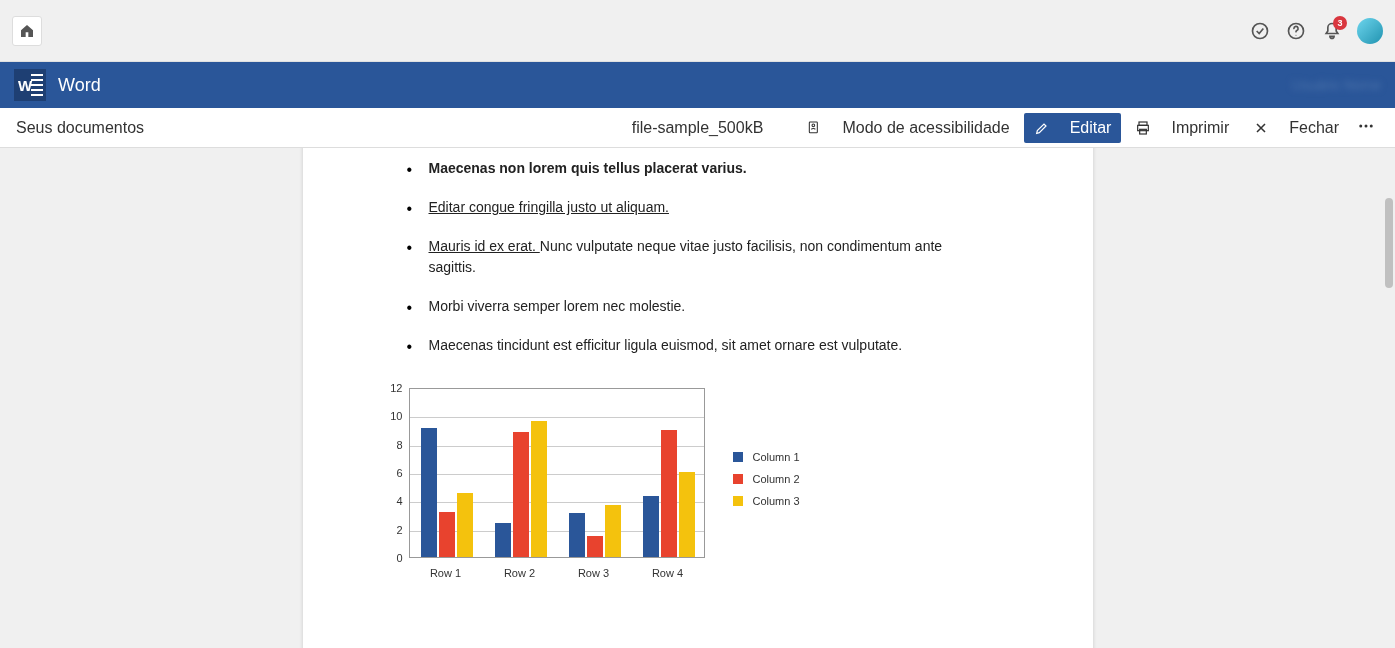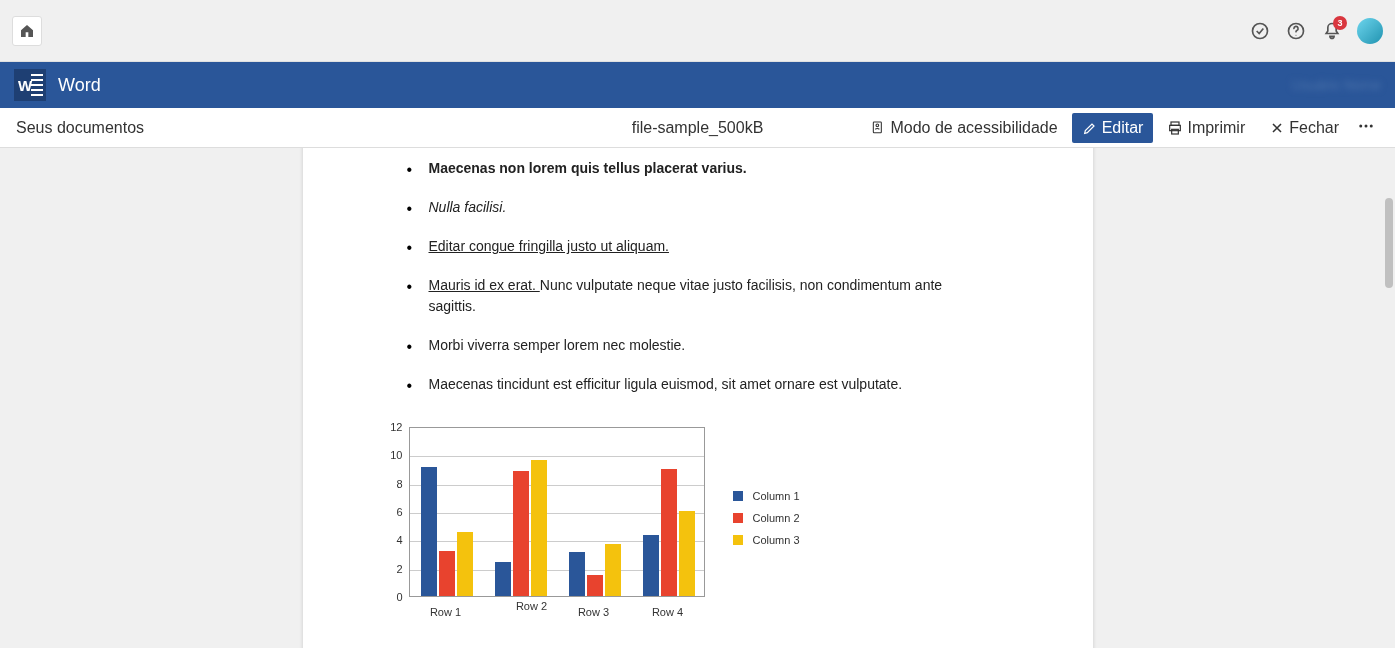--- a/index.html
+++ b/index.html
@@ -100,21 +100,21 @@
     align-items: center;
     padding: 0 16px;
     font-size: 16px;
     color: #333;
     position: relative;
   }
   .toolbar-left { flex: 0 0 auto; cursor:pointer; }
   .toolbar-center { position:absolute; left:50%; transform:translateX(-50%); color:#333; }
   .toolbar-right { margin-left:auto; display:flex; align-items:center; gap:4px; }
   .tb-btn {
-    display:flex; align-items:center; gap:4px;
+    display:flex; align-items:center; gap:20px;
     padding: 6px 10px;
     cursor:pointer;
     border-radius: 2px;
     color:#333;
   }
   .tb-btn svg { width:16px; height:16px; }
   .tb-btn.edit {
     background: #2a5699;
     color: #fff;
   }
@@ -306,21 +306,20 @@
           <circle cx="19" cy="12" r="2"></circle>
         </svg>
     </div>
   </div>
 </div>
 
 <div class="doc-scroll">
   <div class="page">
     <ul id="bullet-list">
         <li><span class="bold">Maecenas non lorem quis tellus placerat varius.</span></li>
-        <li><span class="italic">Nulla facilisi.</span></li>
         <li><span class="underline">Editar congue fringilla justo ut aliquam.</span></li>
         <li><span class="underline">Mauris id ex erat. </span><span>Nunc vulputate neque vitae justo facilisis, non condimentum ante sagittis.</span></li>
         <li><span>Morbi viverra semper lorem nec molestie.</span></li>
         <li><span>Maecenas tincidunt est efficitur ligula euismod, sit amet ornare est vulputate.</span></li>
       </ul>
 
     <div class="chart-wrap">
       <div class="chart">
         <div class="chart-plot" id="chart-plot">
             <div class="grid-line" style="top: 141.667px;"></div>
@@ -345,21 +344,21 @@
             <div class="ytick" style="top: 172px;">0</div>
             <div class="ytick" style="top: 143.667px;">2</div>
             <div class="ytick" style="top: 115.333px;">4</div>
             <div class="ytick" style="top: 87px;">6</div>
             <div class="ytick" style="top: 58.6667px;">8</div>
             <div class="ytick" style="top: 30.3333px;">10</div>
             <div class="ytick" style="top: 2px;">12</div>
           </div>
         <div id="xticks">
             <div class="xtick" style="left: 73px; bottom: 12px;">Row 1</div>
-            <div class="xtick" style="left: 147px; bottom: 18px; margin-left: 12px;">Row 2</div>
+            <div class="xtick" style="left: 147px; bottom: 12px;">Row 2</div>
             <div class="xtick" style="left: 221px; bottom: 12px;">Row 3</div>
             <div class="xtick" style="left: 295px; bottom: 12px;">Row 4</div>
           </div>
       </div>
       <div class="legend" id="legend">
           <div class="legend-item">
             <div class="legend-sw" style="background: rgb(42, 86, 153);"></div>
             <span>Column 1</span>
           </div>
           <div class="legend-item">

